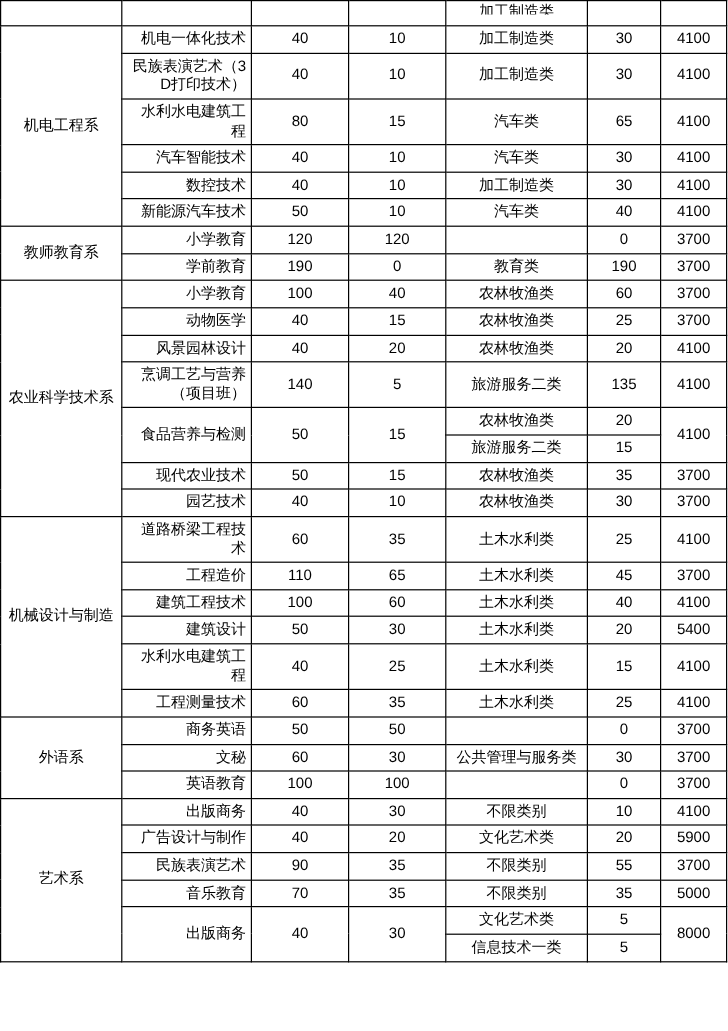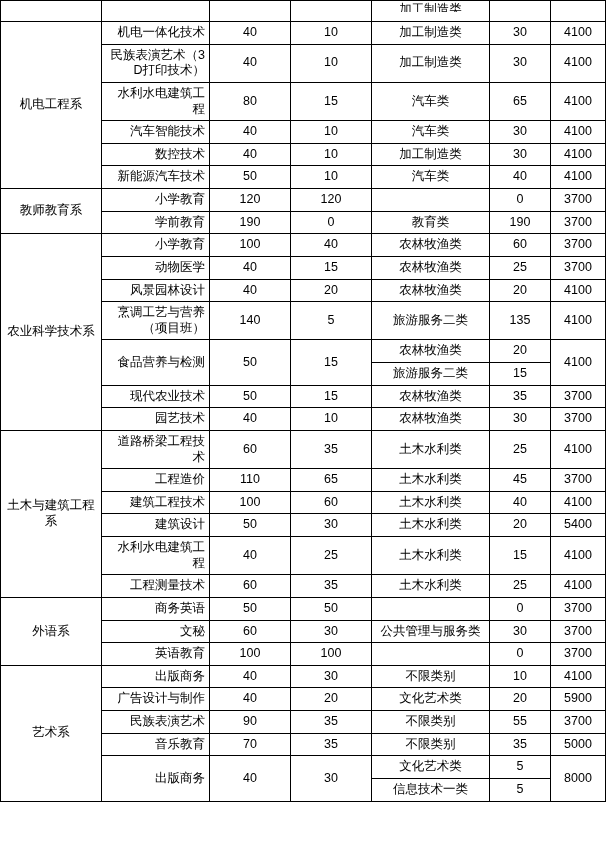--- a/index.html
+++ b/index.html
@@ -216,21 +216,21 @@
         </tr>
         <tr>
           <td class="major" rowspan="1">园艺技术</td>
           <td class="ctr" rowspan="1">40</td>
           <td class="ctr" rowspan="1">10</td>
           <td class="ctr">农林牧渔类</td>
           <td class="ctr">30</td>
           <td class="ctr" rowspan="1">3700</td>
         </tr>
         <tr>
-          <td class="dept" rowspan="6">土木与建筑工程系</td>
+          <td class="dept" rowspan="6">机械设计与制造</td>
           <td class="major" rowspan="1">道路桥梁工程技术</td>
           <td class="ctr" rowspan="1">60</td>
           <td class="ctr" rowspan="1">35</td>
           <td class="ctr">土木水利类</td>
           <td class="ctr">25</td>
           <td class="ctr" rowspan="1">4100</td>
         </tr>
         <tr>
           <td class="major" rowspan="1">工程造价</td>
           <td class="ctr" rowspan="1">110</td>

